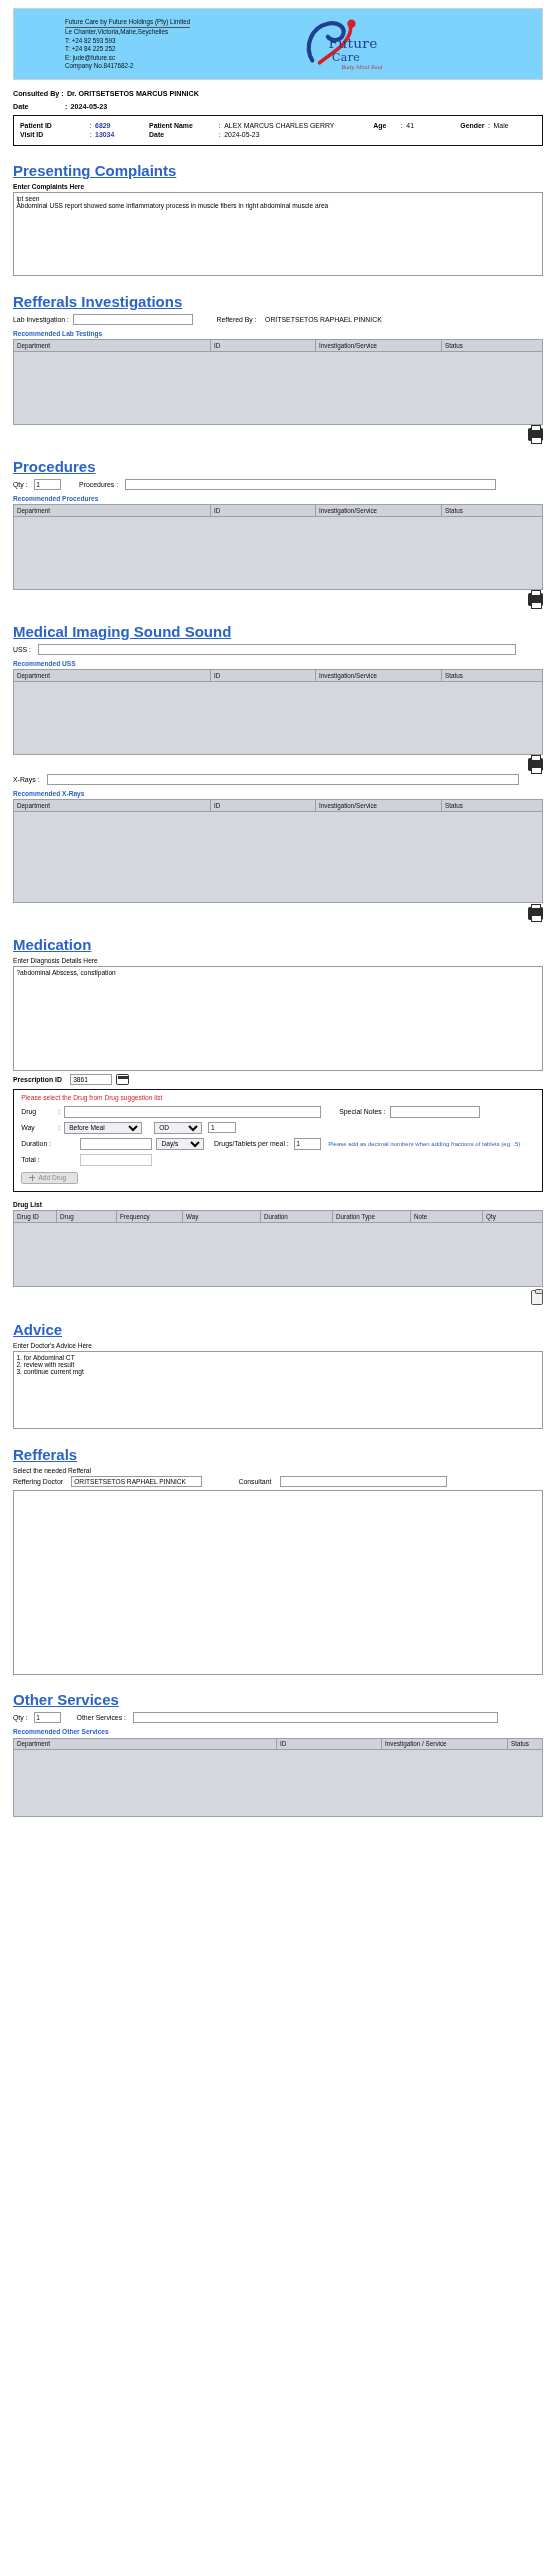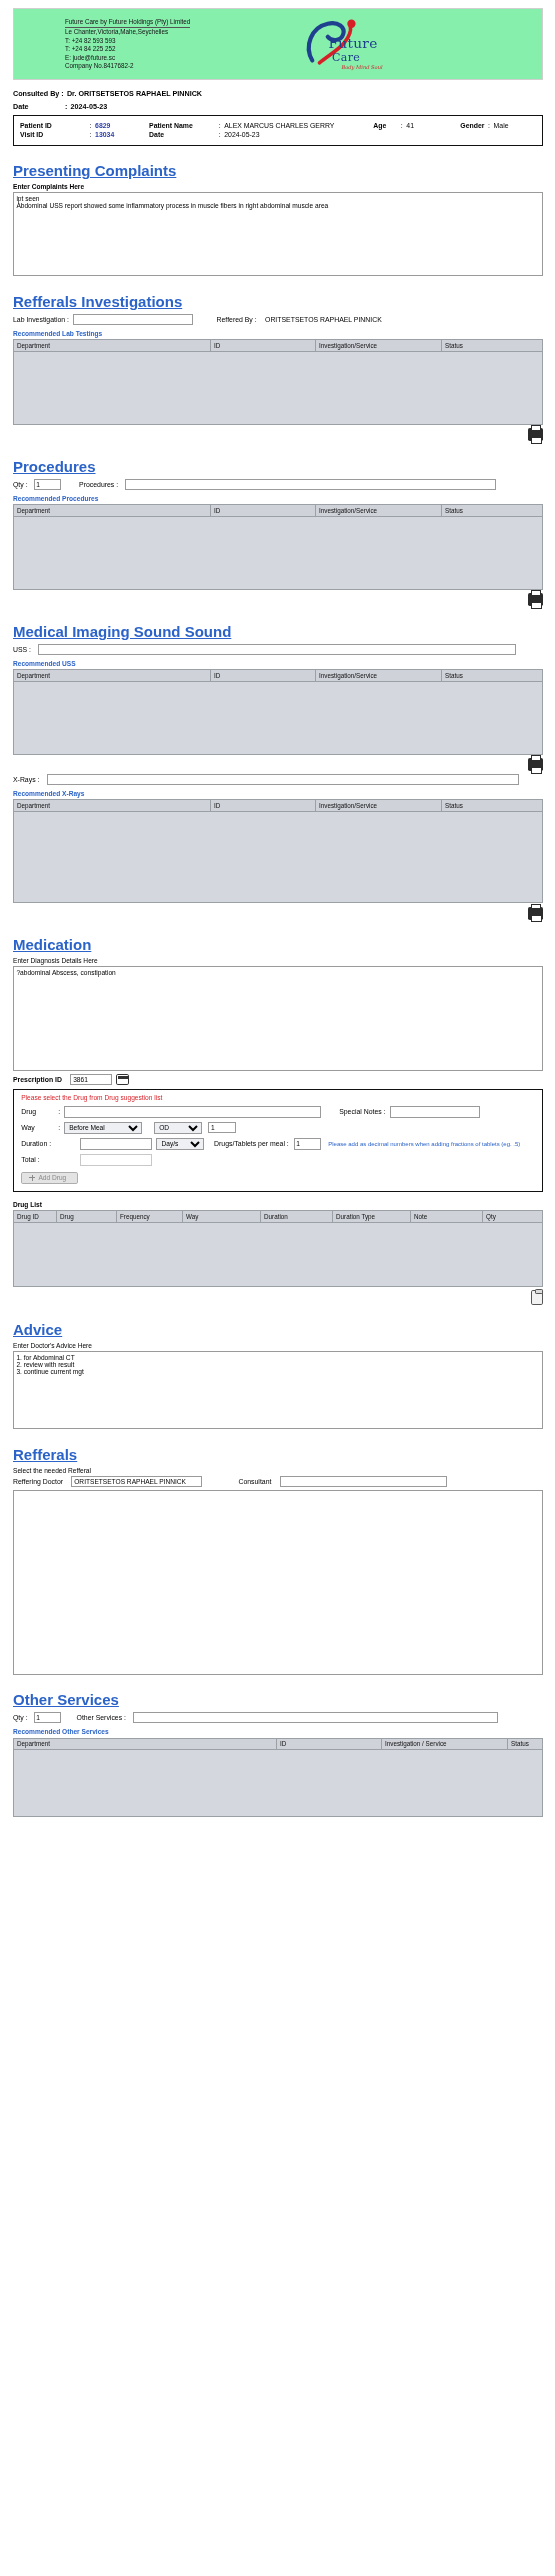--- a/index.html
+++ b/index.html
@@ -10,21 +10,21 @@
     font-family: "Liberation Sans", sans-serif;
     font-size: 7.2px;
     color: #000;
   }
   .page { width: 556px; padding: 0 0 24px 0; position: relative; }
 
   
   .hdr {
     border: 0.6px solid #cfcfcf;
     margin: 8.4px 13px 0 13px;
-    background: #86efac;
+    background: #7dd3fc;
     display: flex;
     align-items: center;
     padding: 8.4px 6px;
     min-height: 57px;
   }
   .hdr-left { flex: 0 0 263px; padding-left: 45px; font-size: 6.3px; line-height: 8.4px; color:#111; }
   .hdr-left .co-name { border-bottom:0.6px solid #555; display:inline-block; padding-bottom:0.6px; margin-bottom:0.6px;}
   .hdr-logo { flex: 1; display:flex; justify-content:flex-start; align-items:center; padding-left:18px;}
   .logo-wrap { position: relative; width: 108px; height: 51px; }
   .logo-txt { position:absolute; left:27.5px; top:16.7px; font-family:"DejaVu Serif", serif; }
@@ -211,21 +211,21 @@
           <div class="logo-tag">Body Mind Soul</div>
         </div>
       </div>
     </div>
   </div>
 
   <div class="consult">
     <div class="consult-row">
       <span class="lbl">Consulted By</span>
       <span class="sep">:</span>
-      <span class="v">Dr.  ORITSETSETOS RAPHAEL PINNICK</span>
+      <span class="v">Dr.  ORITSETSETOS MARCUS PINNICK</span>
     </div>
     <div class="consult-row">
       <span class="lbl" style="display:inline-block;width:50px">Date</span>
       <span class="sep">:</span>
       <span class="v">2024-05-23</span>
     </div>
   </div>
 
   <div class="patient-box">
     <div class="patient-row">

